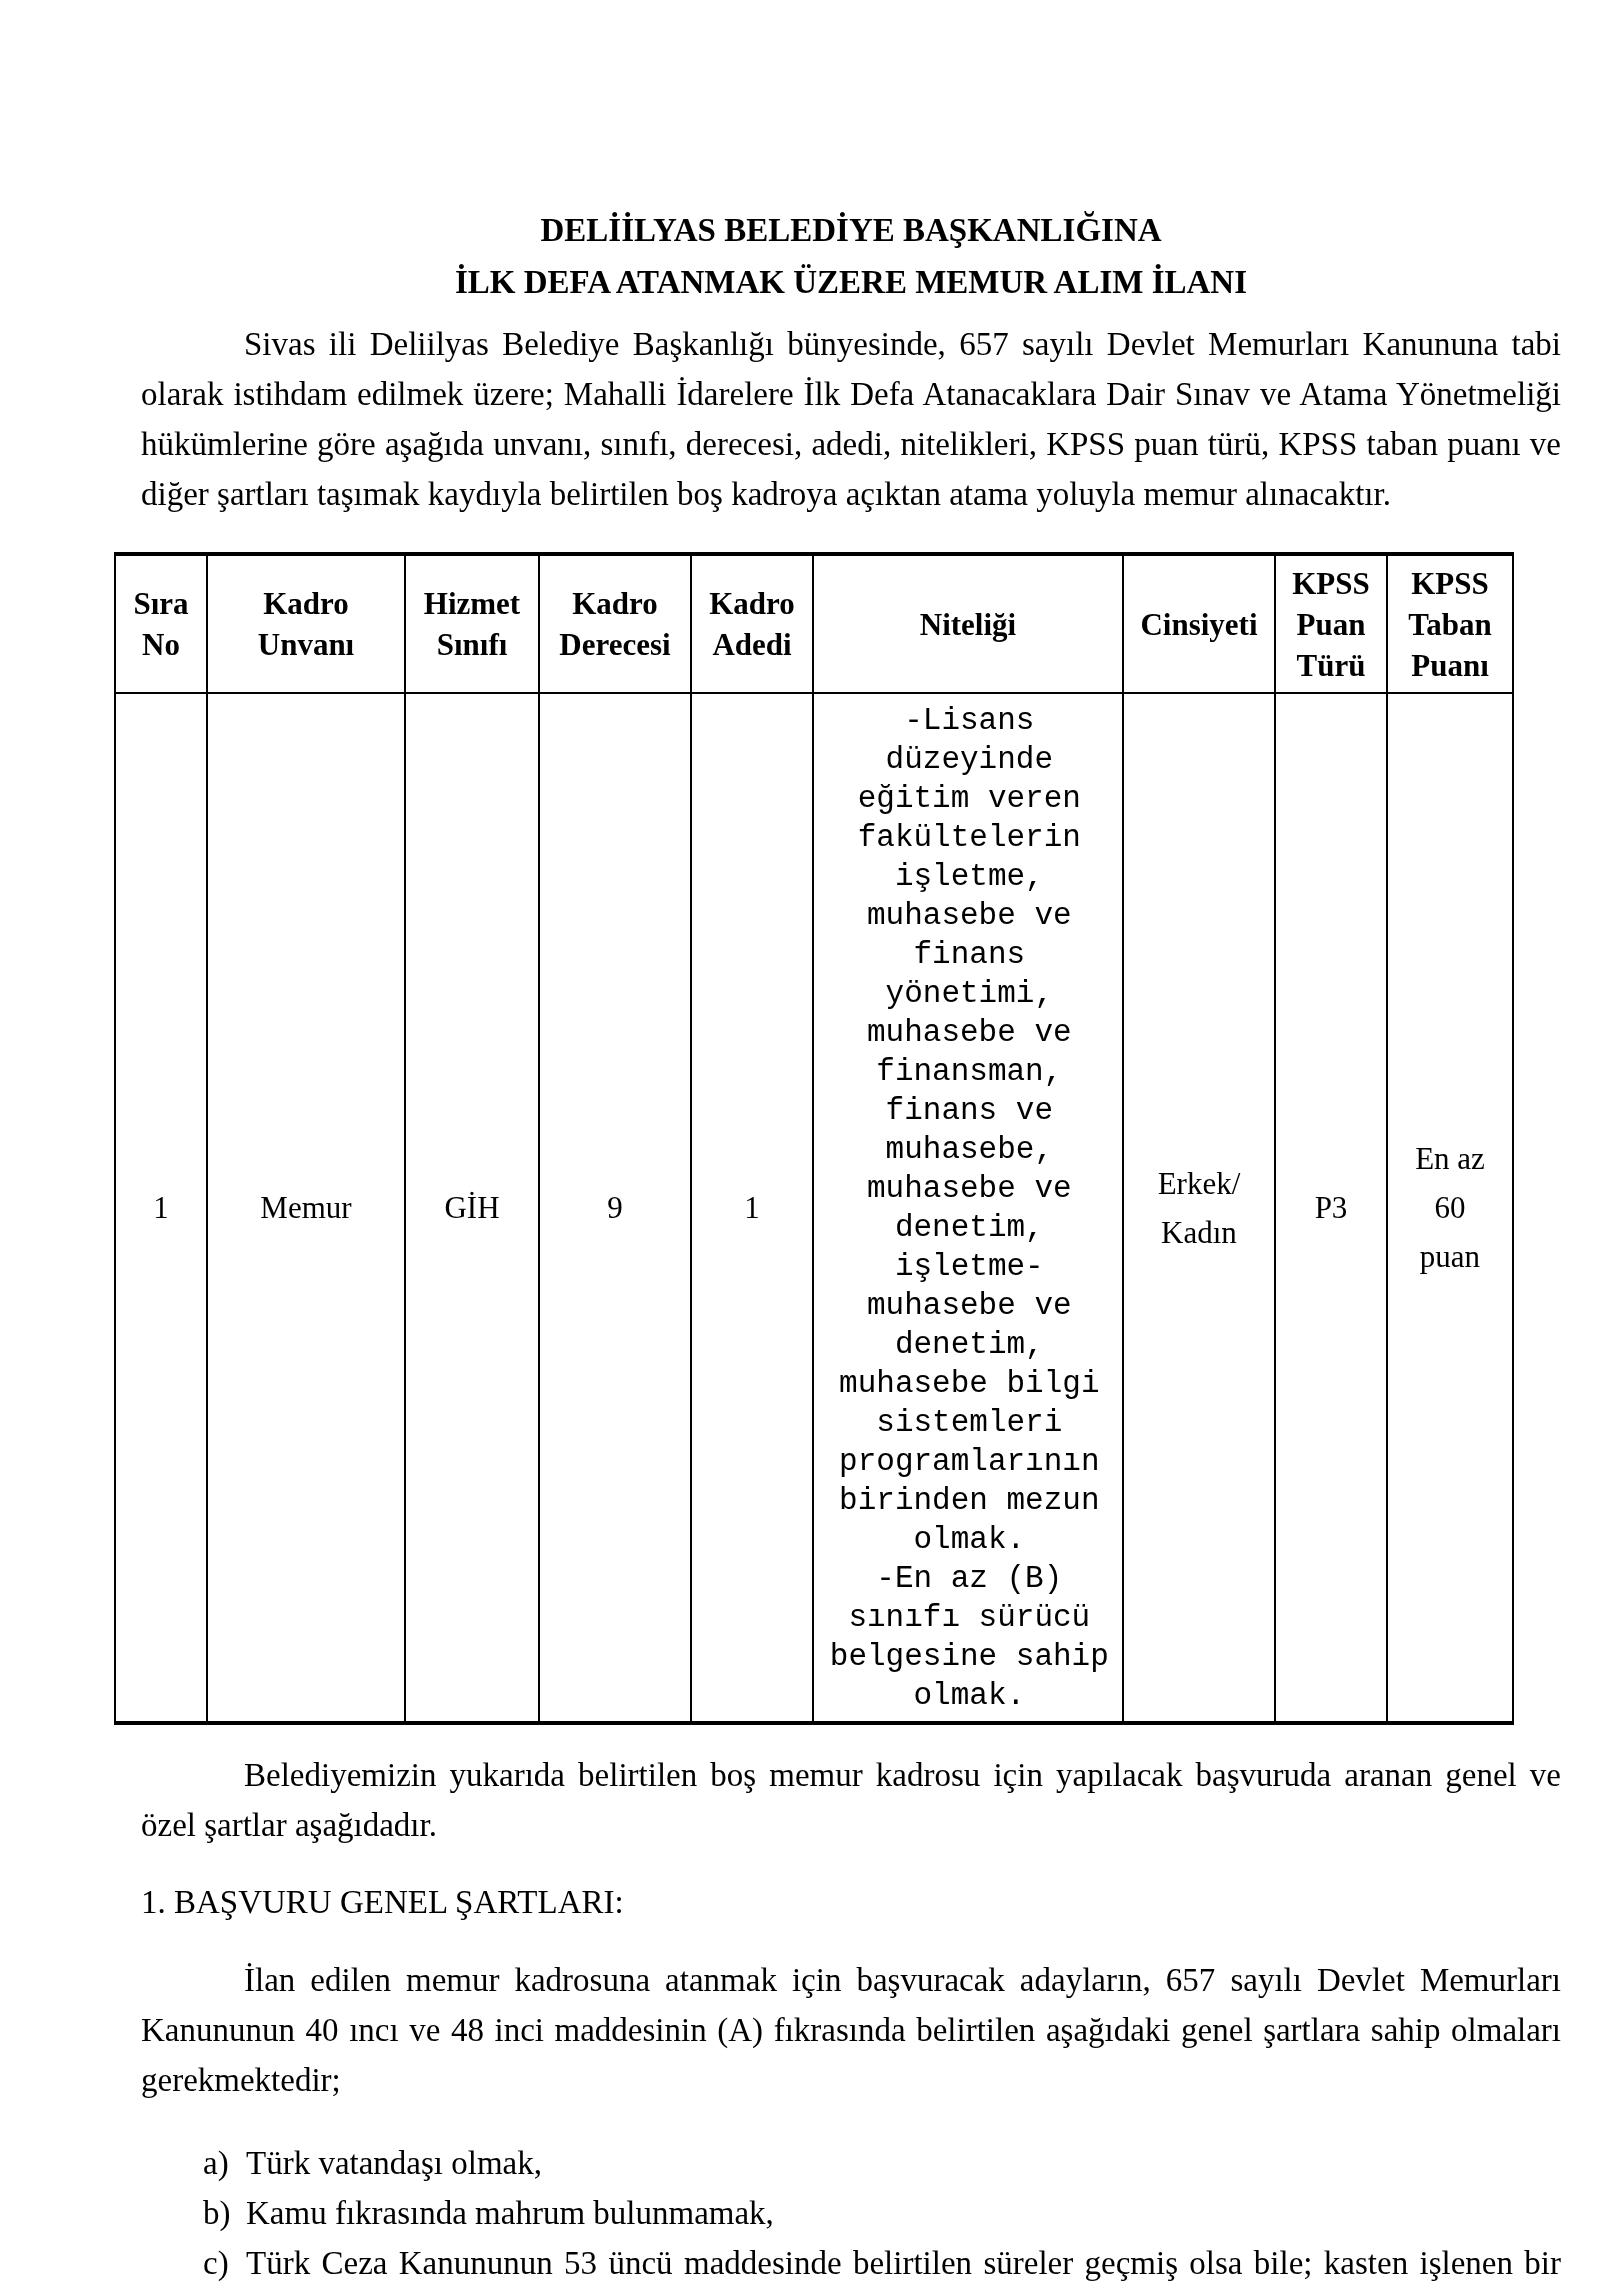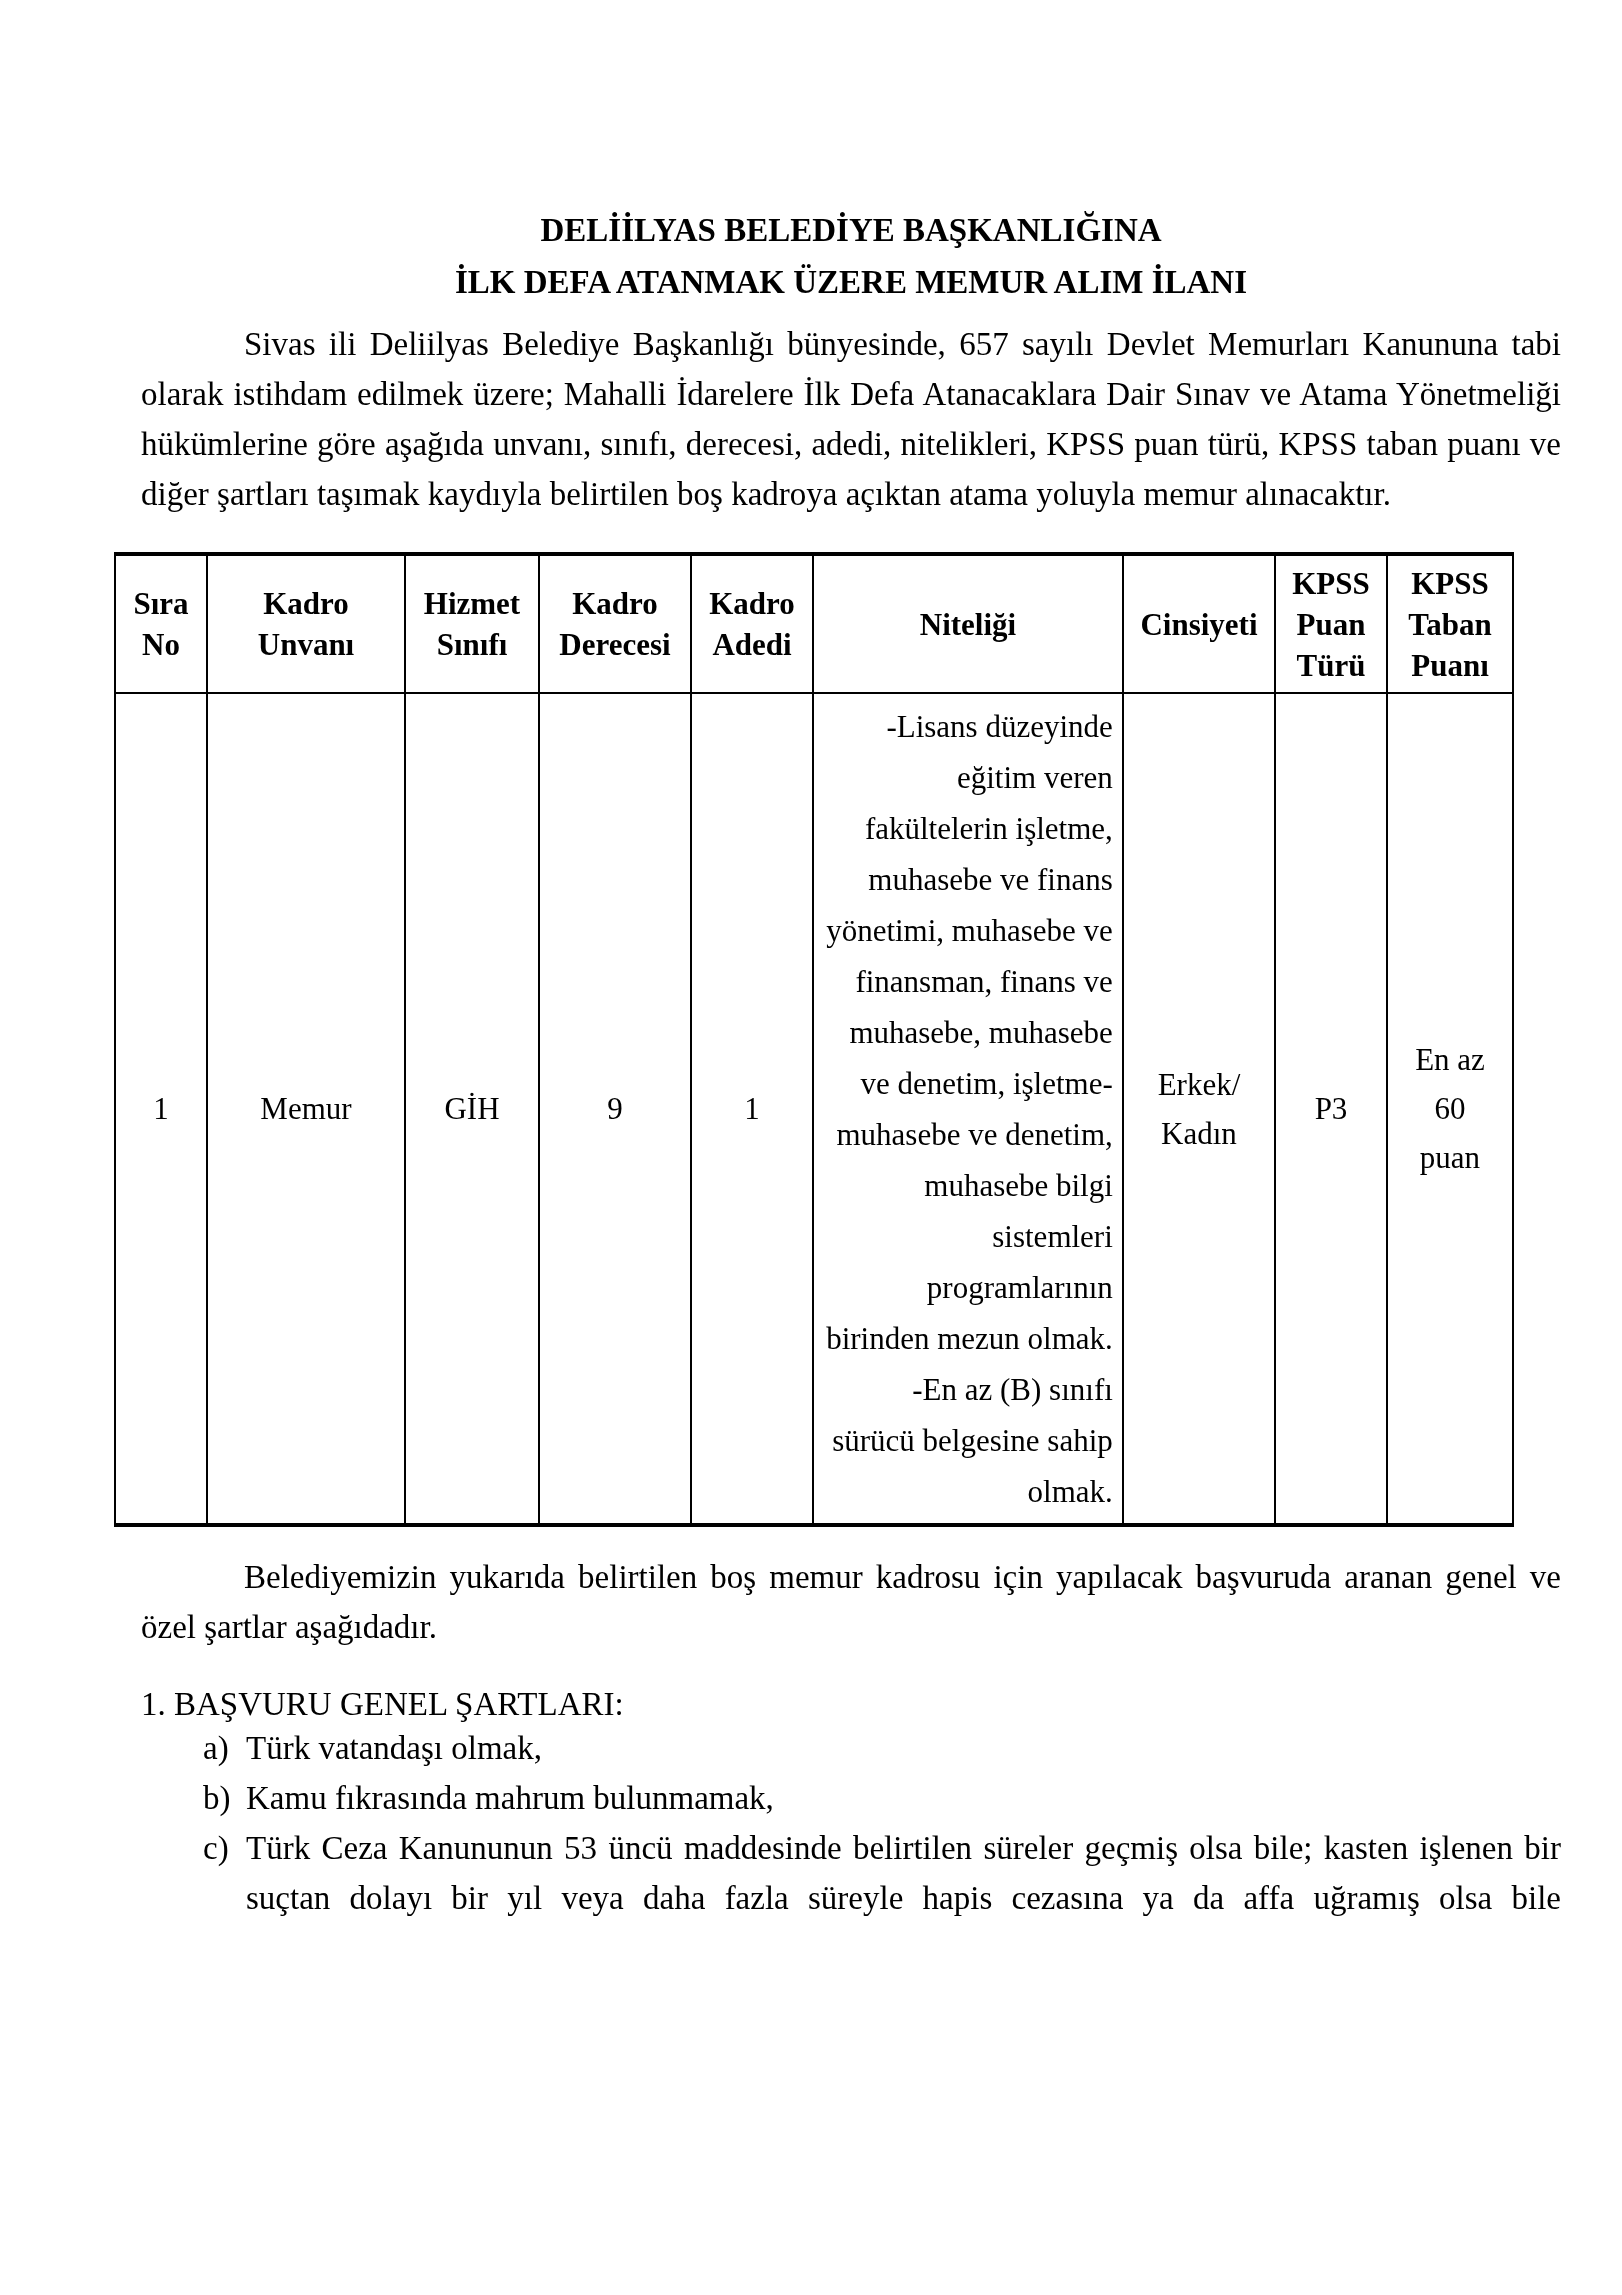--- a/index.html
+++ b/index.html
@@ -59,23 +59,24 @@
     line-height: 41px;
     white-space: pre-line;
   }
   table.jobs td {
     text-align: center;
     vertical-align: middle;
     line-height: 49px;
     white-space: pre-line;
   }
   table.jobs td.qual {
-    text-align: right;
-    line-height: 51px;
+    text-align: center;
+    line-height: 39px;
     padding: 6.5px 9.2px 6.5px 11.8px;
+    font-family: Liberation Mono, monospace;
   }
   tr.head-row  { height: 139px; }
   tr.body-row  { height: 744px; }
   
   .h-section {
     font-weight: bold;
     line-height: 38px;
     margin-top: 41px;
   }
   .h-sub {
@@ -170,20 +171,21 @@
         </tr>
       </tbody>
     </table>
   </div>
 
 
   <p class="para p-after-h1">Belediyemizin yukarıda belirtilen boş memur kadrosu için yapılacak başvuruda aranan genel ve özel şartlar aşağıdadır.</p>
 
   <div class="h-sub">1. BAŞVURU GENEL ŞARTLARI:</div>
 
+  <p class="para p-after-h2">İlan edilen memur kadrosuna atanmak için başvuracak adayların, 657 sayılı Devlet Memurları Kanununun 40 ıncı ve 48 inci maddesinin (A) fıkrasında belirtilen aşağıdaki genel şartlara sahip olmaları gerekmektedir;</p>
 
   <div class="list">
     <div class="list-item">
       <span class="list-marker">a)</span>
       <span class="list-text">Türk vatandaşı olmak,</span>
     </div>
     <div class="list-item">
       <span class="list-marker">b)</span>
       <span class="list-text">Kamu fıkrasında mahrum bulunmamak,</span>
     </div>

